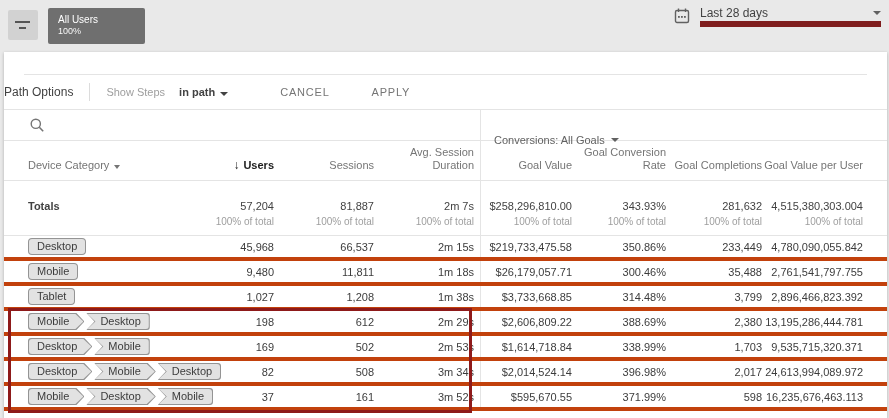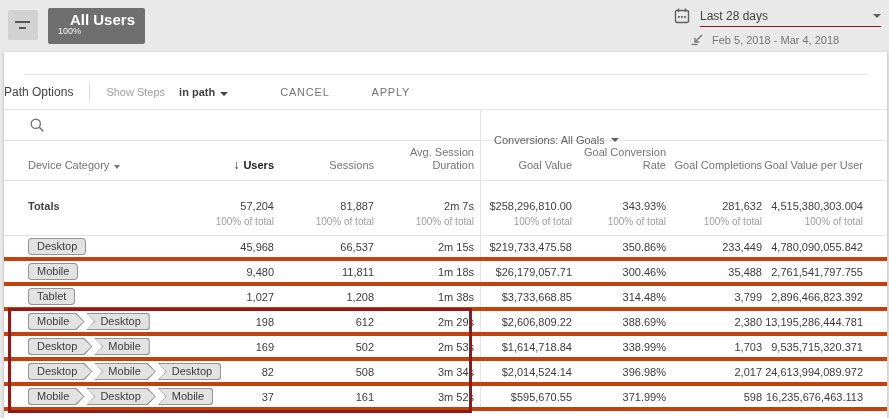--- a/index.html
+++ b/index.html
@@ -6,27 +6,27 @@
   html,body { width:889px; height:418px; overflow:hidden;
     font-family:"Liberation Sans","DejaVu Sans",sans-serif; background:#e9e9e9; }
 
   
   .topbar { position:absolute; left:0; top:0; width:889px; height:52px; }
   .filter-btn { position:absolute; left:8px; top:10px; width:30px; height:30px;
     background:#d2d2d2; border-radius:2px; cursor:pointer; }
   .filter-btn svg { position:absolute; left:7px; top:9px; }
   .segment-chip { position:absolute; left:48px; top:8px; width:97px; height:36px;
     background:#6f6f6f; border-radius:2px; color:#fff; padding:5px 10px; cursor:pointer; }
-  .segment-chip .t { font-size:15px; font-weight:bold; line-height:13px;text-align:right; }
+  .segment-chip .t { font-size:10px; font-weight:normal; line-height:13px; }
   .segment-chip .p { font-size:9px; line-height:11px; opacity:.95; }
 
   .date-widget { position:absolute; left:674px; top:5px; right:8px; }
   .dw-row1 { display:flex; align-items:center; height:22px; }
   .date-field { flex:1; margin-left:10px; height:22px; display:flex; align-items:center;
-    justify-content:space-between; border-bottom:1px solid #7f1d1d; cursor:pointer; }
+    justify-content:space-between; border-bottom:6px solid #7f1d1d; cursor:pointer; }
   .date-field .lbl { font-size:12px; color:#424242; }
   .dw-row2 { display:flex; align-items:center; margin-top:6px; margin-left:17px; }
   .dw-row2 .range { font-size:11px; color:#757575; margin-left:8px; }
 
   .caret { display:inline-block; width:0; height:0; border-left:4px solid transparent;
     border-right:4px solid transparent; border-top:4px solid #616161; }
 
   
   .panel { position:absolute; left:4px; top:52px; right:2px; bottom:0; background:#fff;
     box-shadow:0 1px 3px rgba(0,0,0,.25); }
@@ -130,28 +130,20 @@
         <line x1="11.5" y1="0.5" x2="11.5" y2="4" stroke="#616161" stroke-width="1.4"></line>
         <rect x="4" y="8" width="1.8" height="1.8" fill="#616161"></rect>
         <rect x="7" y="8" width="1.8" height="1.8" fill="#616161"></rect>
         <rect x="10" y="8" width="1.8" height="1.8" fill="#616161"></rect>
       </svg>
       <div class="date-field">
         <span class="lbl">Last 28 days</span>
         <span class="caret"></span>
       </div>
     </div>
-    <div class="dw-row2">
-      <svg width="13" height="13" viewBox="0 0 13 13">
-        <line x1="11" y1="2" x2="4.2" y2="8.8" stroke="#757575" stroke-width="1.3"></line>
-        <polyline points="4,4.8 4,9 8.2,9" fill="none" stroke="#757575" stroke-width="1.3"></polyline>
-        <line x1="0.5" y1="11.5" x2="6.5" y2="11.5" stroke="#757575" stroke-width="1.3"></line>
-      </svg>
-      <span class="range">Feb 5, 2018 - Mar 4, 2018</span>
-    </div>
   </div>
 </div>
 
 <div class="panel">
   <div class="panel-top-divider"></div>
 
   <div class="toolbar">
     <span class="path-options">Path Options</span>
     <span class="vdiv"></span>
     <span class="show-steps">Show Steps</span>

